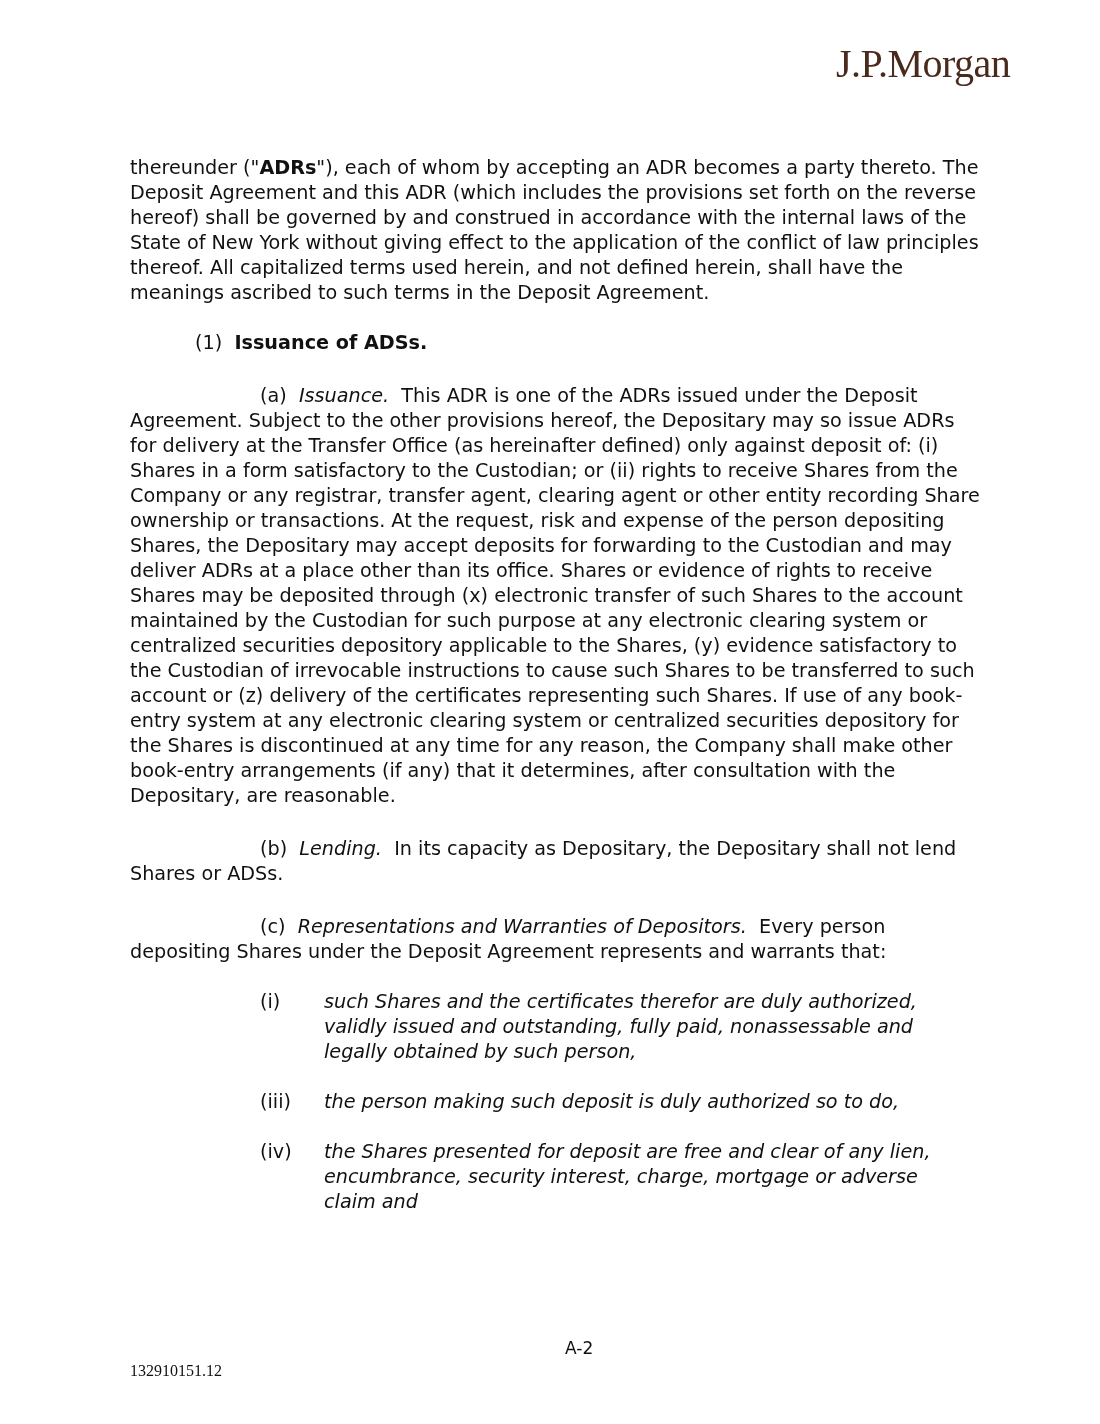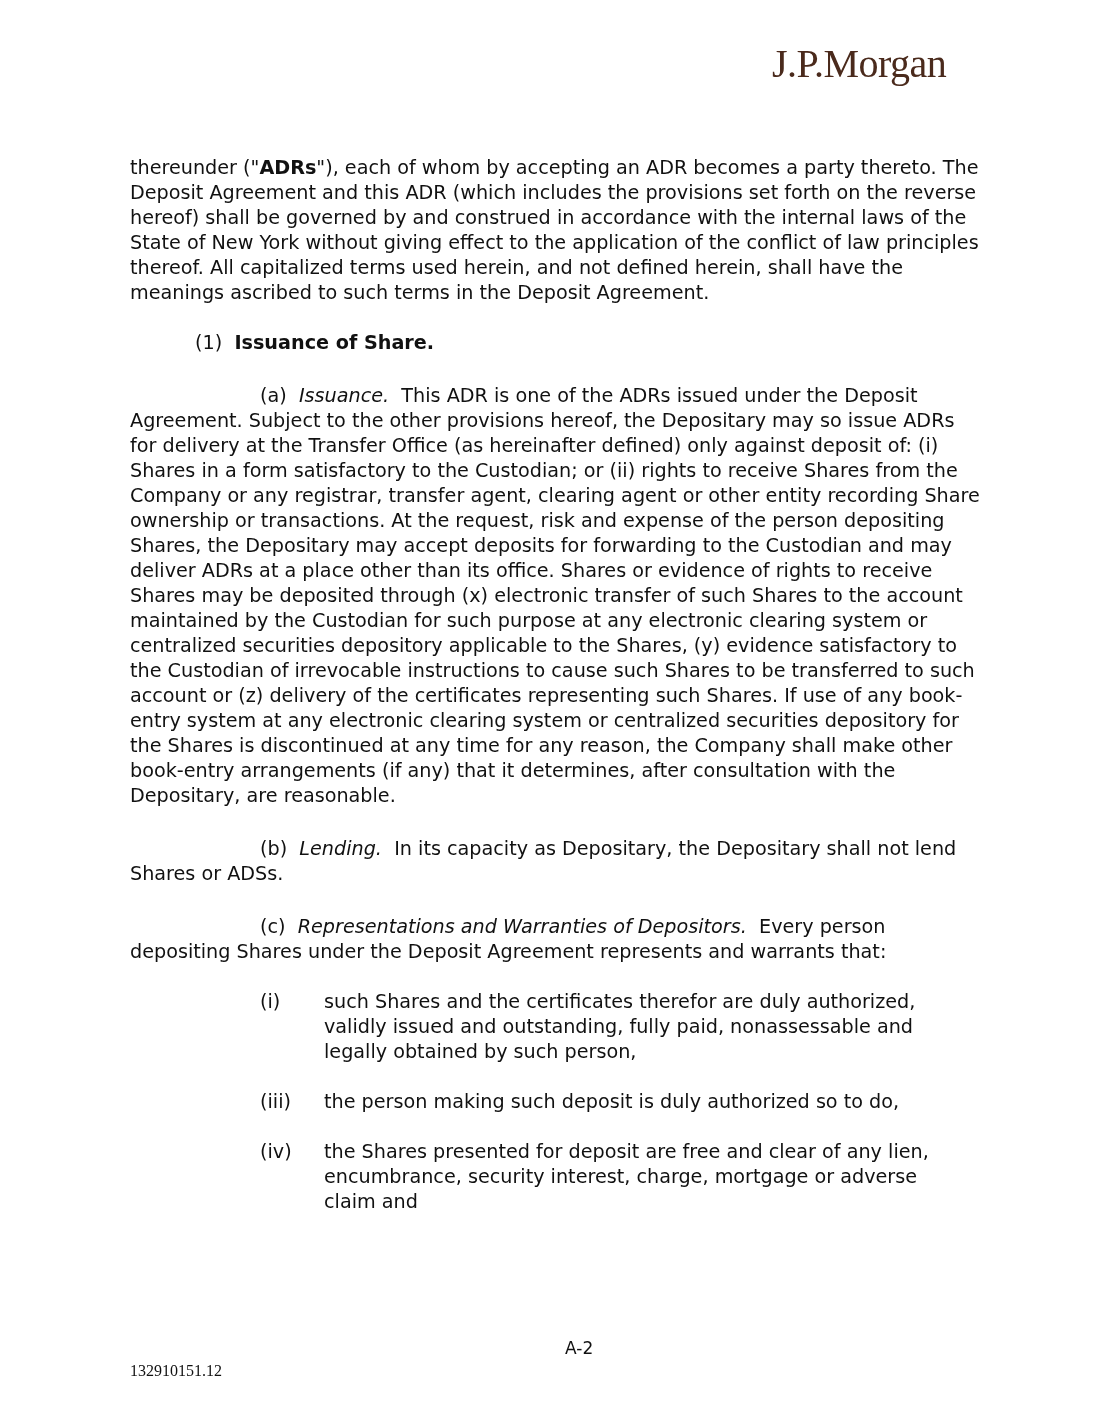--- a/index.html
+++ b/index.html
@@ -1,40 +1,40 @@
 <!DOCTYPE html>
 <html><head>
 <meta charset="utf-8">
 <style>
   html, body { margin: 0; padding: 0; background: #ffffff; }
   body { width: 1100px; height: 1424px; position: relative; overflow: hidden;
          font-family: "DejaVu Sans", sans-serif; color: #111; }
-  .logo { position: absolute; left: 772px; top: 44px; font-family: "Liberation Serif", "DejaVu Serif", serif;
+  .logo { position: absolute; left: 836px; top: 44px; font-family: "Liberation Serif", "DejaVu Serif", serif;
           font-size: 40px; color: #4a2a1c; letter-spacing: -0.5px; line-height: 1; }
   .body-text { position: absolute; left: 130px; top: 155px; width: 850px;
                font-size: 19.2px; line-height: 25px; }
   p { margin: 0 0 25px 0; }
   .indent1 { padding-left: 65px; }
   .firstline { text-indent: 130px; margin-top: 28px; }
   .list { margin: 0 0 25px 0; }
   .li { display: flex; margin-bottom: 25px; }
   .li .num { width: 64px; margin-left: 130px; flex: none; }
-  .li .txt { width: 615px; }
+  .li .txt { width: 615px; font-style: italic; }
   .footer-page { position: absolute; left: 565px; top: 1338px; font-size: 17px; }
   .footer-id { position: absolute; left: 130px; top: 1362px; font-family: "Liberation Serif", serif; font-size: 16px; }
 </style>
 </head>
 <body>
 
 <div class="logo">J.P.Morgan</div>
 
 <div class="body-text">
   <p><span>thereunder ("</span><b>ADRs</b><span>"), each of whom by accepting an ADR becomes a party thereto. The Deposit Agreement and this ADR (which includes the provisions set forth on the reverse hereof) shall be governed by and construed in accordance with the internal laws of the State of New York without giving effect to the application of the conflict of law principles thereof.  All capitalized terms used herein, and not defined herein, shall have the meanings ascribed to such terms in the Deposit Agreement.</span></p>
 
-  <p class="indent1"><span>(1)</span>&nbsp; <b>Issuance of Share.</b></p>
+  <p class="indent1"><span>(1)</span>&nbsp; <b>Issuance of ADSs.</b></p>
 
   <p class="firstline"><span>(a)</span>&nbsp; <i>Issuance.</i>&nbsp; <span>This ADR is one of the ADRs issued under the Deposit Agreement.  Subject to the other provisions hereof, the Depositary may so issue ADRs for delivery at the Transfer Office (as hereinafter defined) only against deposit of: (i) Shares in a form satisfactory to the Custodian; or (ii) rights to receive Shares from the Company or any registrar, transfer agent, clearing agent or other entity recording Share ownership or transactions.  At the request, risk and expense of the person depositing Shares, the Depositary may accept deposits for forwarding to the Custodian and may deliver ADRs at a place other than its office.  Shares or evidence of rights to receive Shares may be deposited through (x) electronic transfer of such Shares to the account maintained by the Custodian for such purpose at any electronic clearing system or centralized securities depository applicable to the Shares, (y) evidence satisfactory to the Custodian of irrevocable instructions to cause such Shares to be transferred to such account or (z) delivery of the certificates representing such Shares.  If use of any book-entry system at any electronic clearing system or centralized securities depository for the Shares is discontinued at any time for any reason, the Company shall make other book-entry arrangements (if any) that it determines, after consultation with the Depositary, are reasonable.</span></p>
 
   <p class="firstline"><span>(b)</span>&nbsp; <i>Lending.</i>&nbsp; <span>In its capacity as Depositary, the Depositary shall not lend Shares or ADSs.</span></p>
 
   <p class="firstline"><span>(c)</span>&nbsp; <i>Representations and Warranties of Depositors.</i>&nbsp; <span>Every person depositing Shares under the Deposit Agreement represents and warrants that:</span></p>
 
   <div class="list">
     <div class="li">
         <span class="num">(i)</span>

